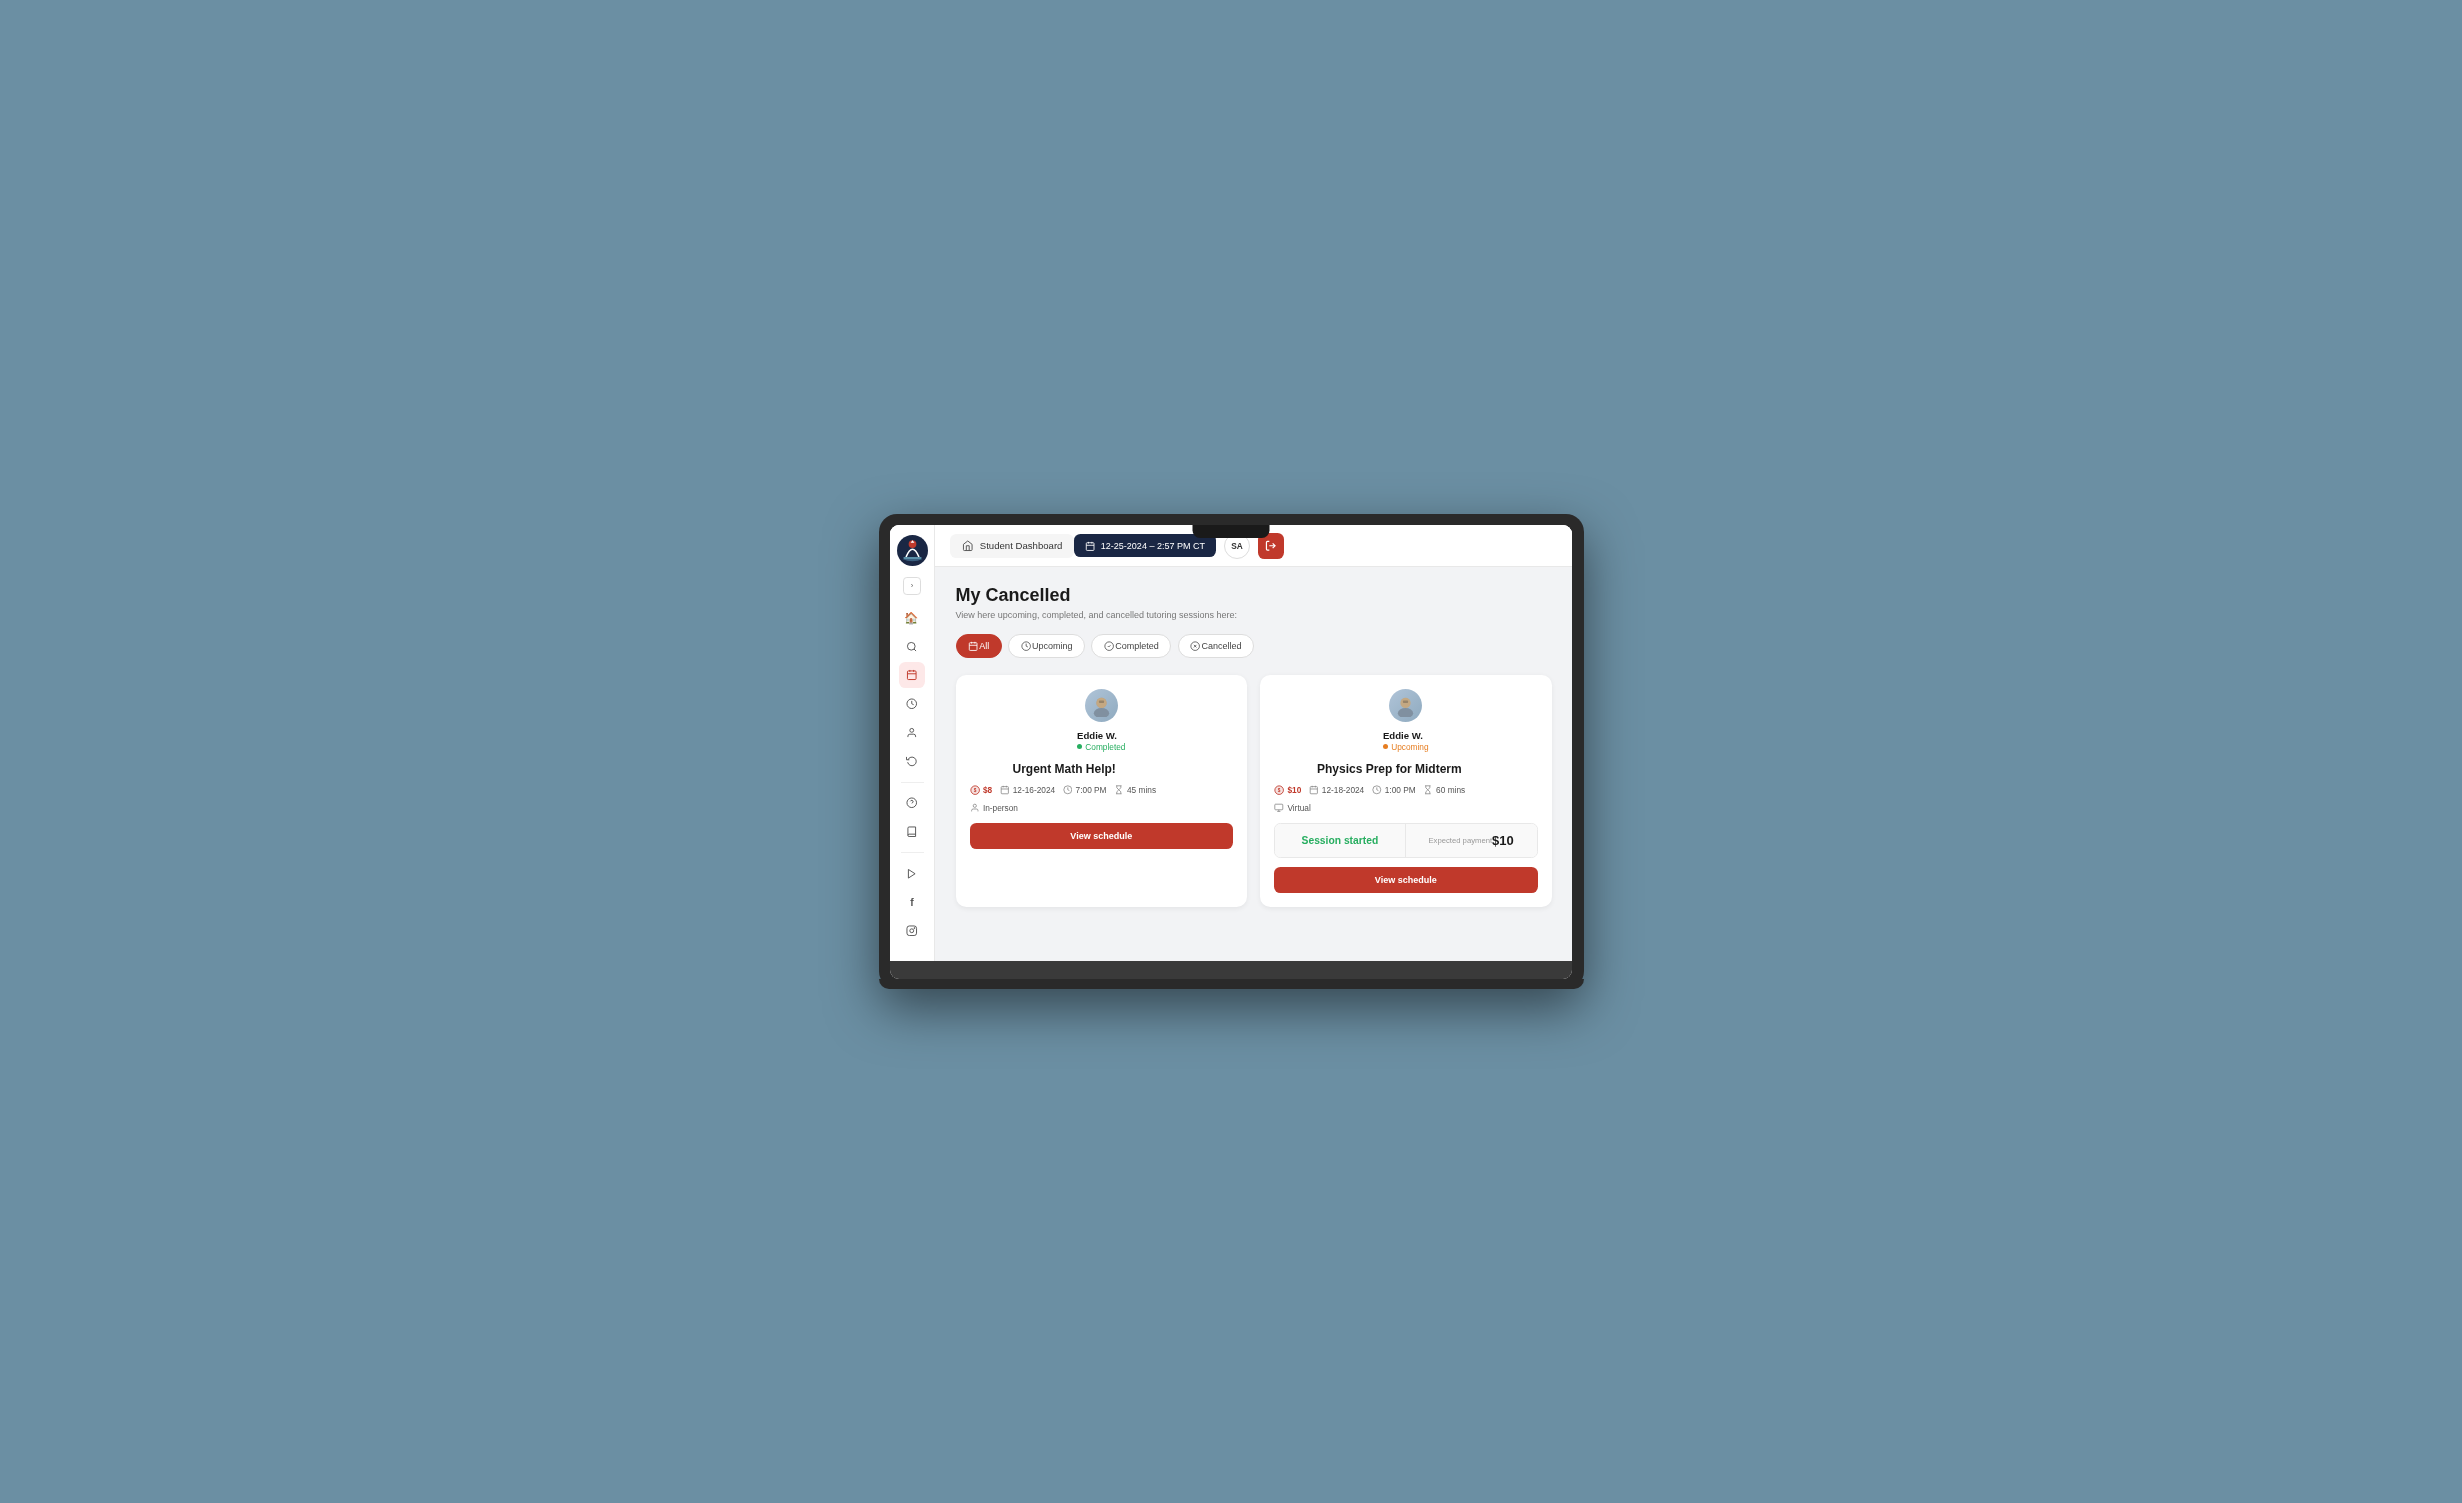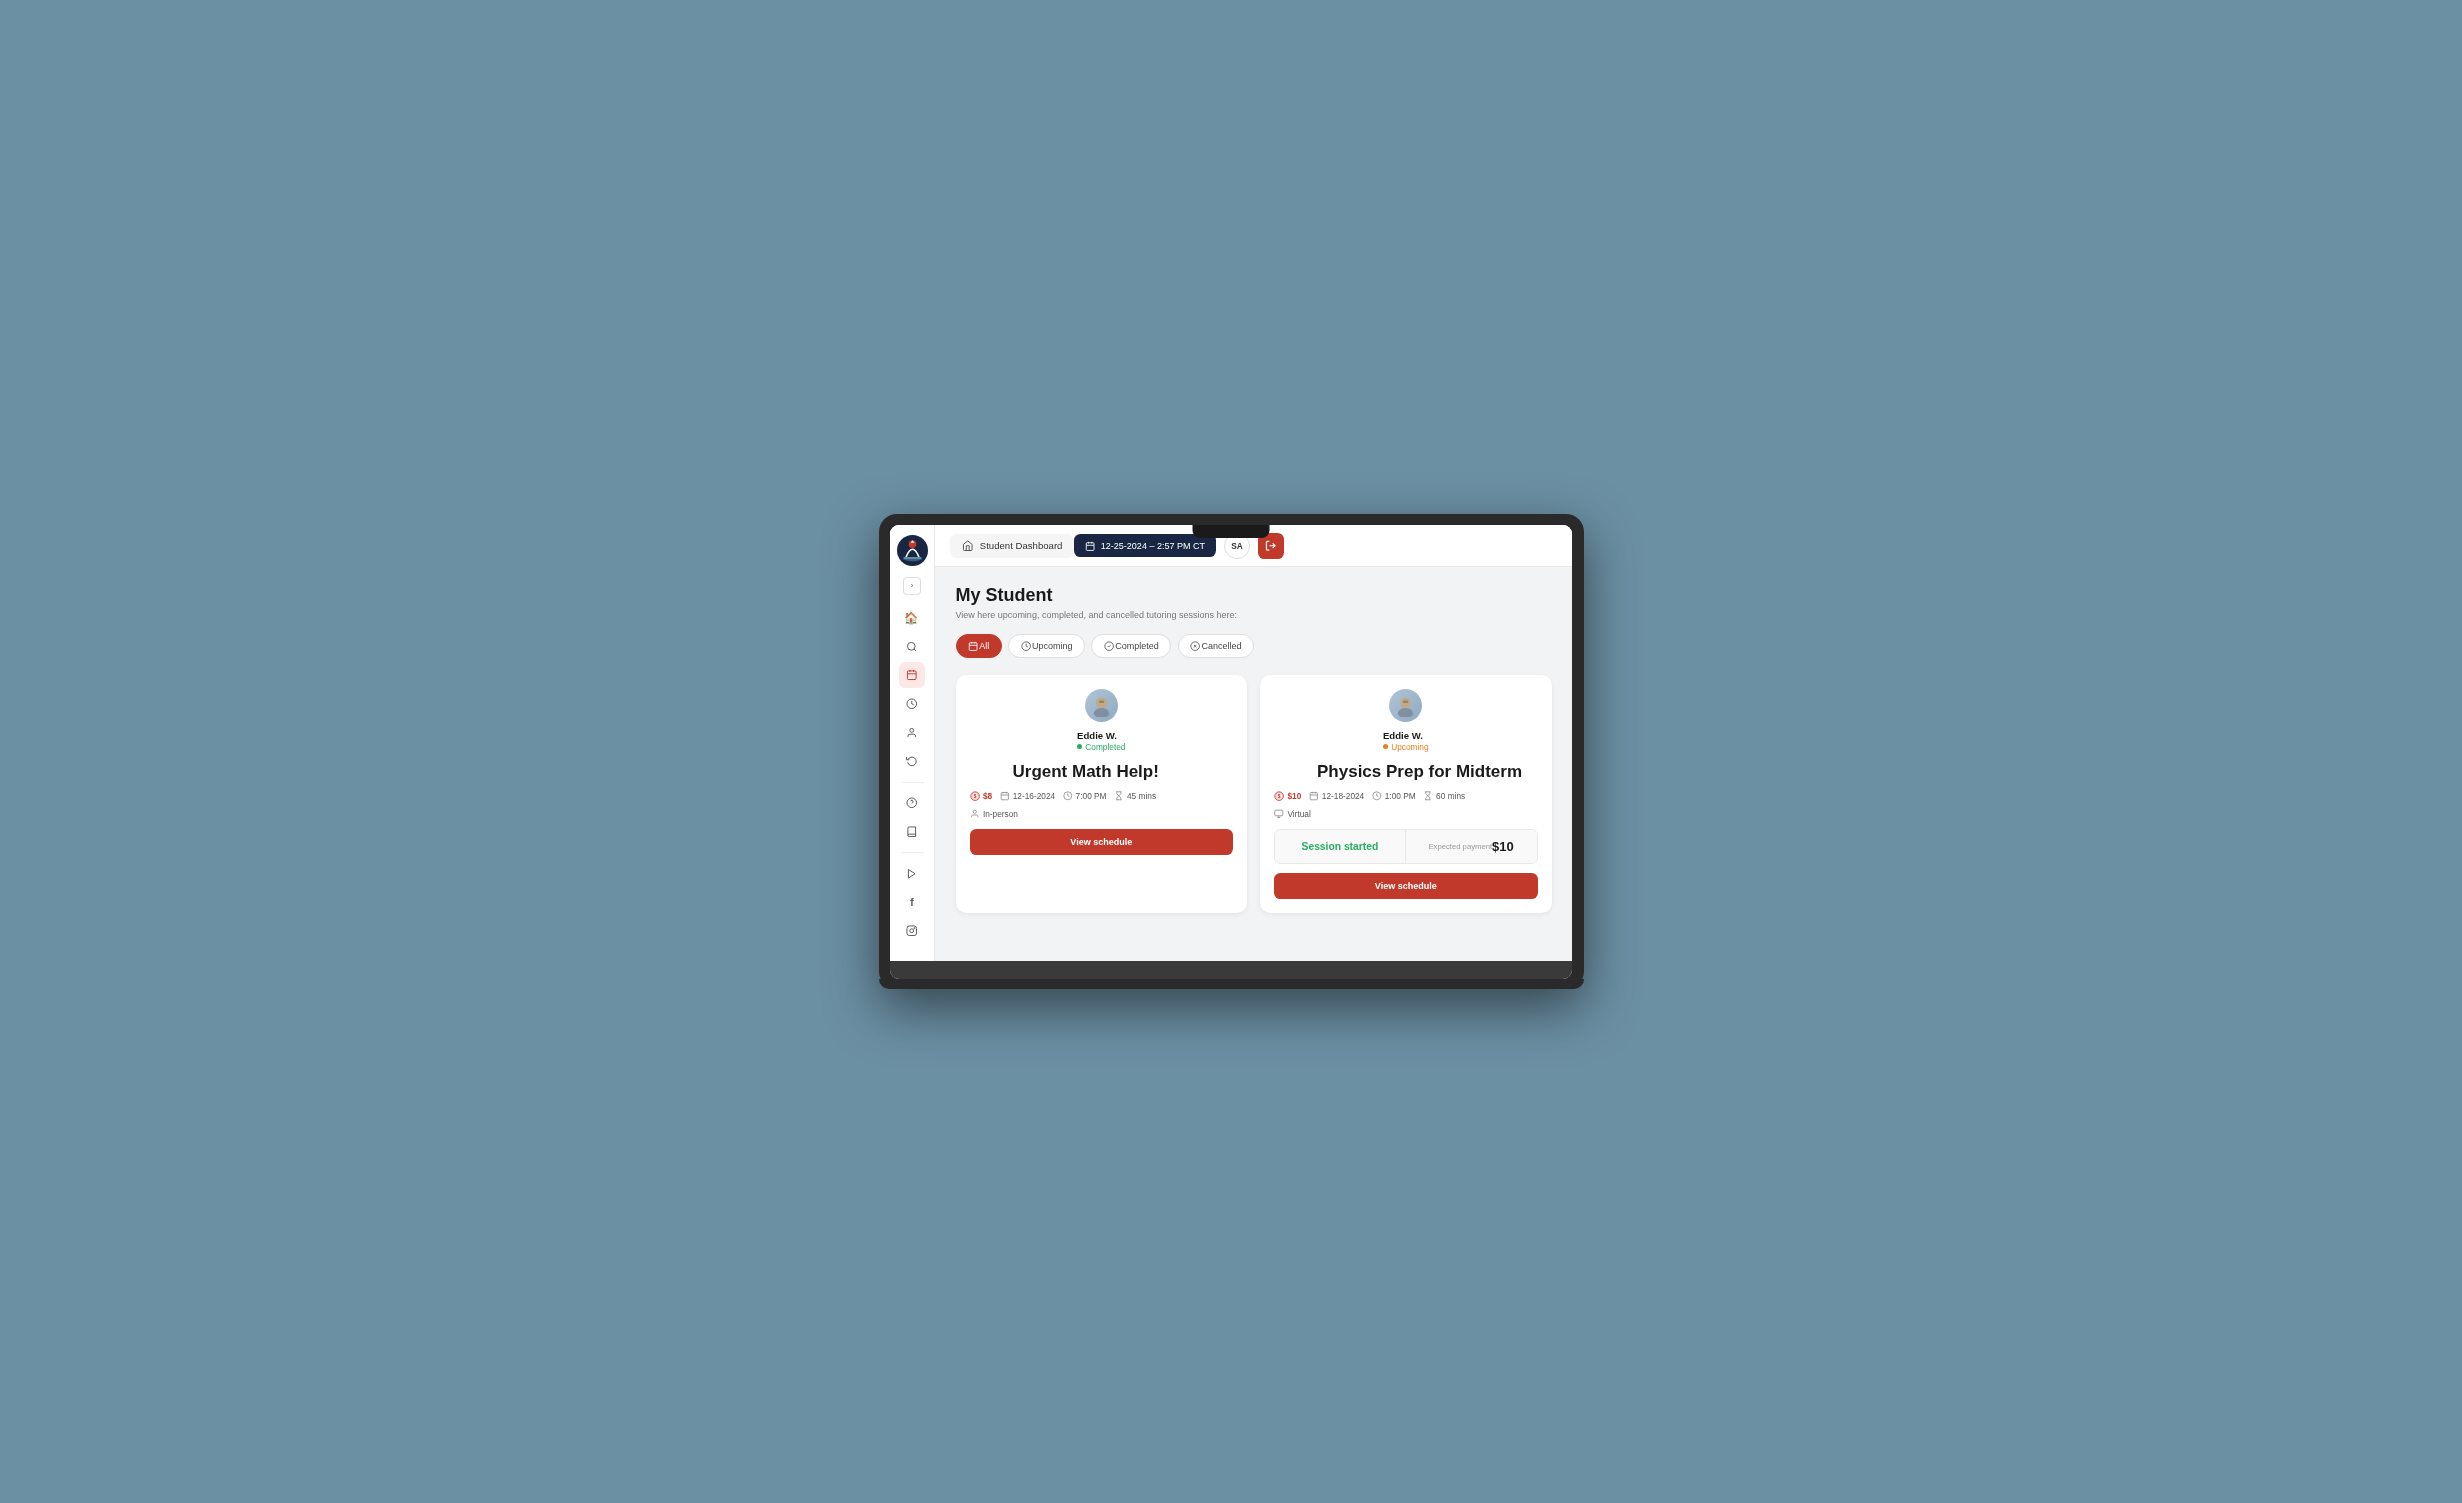--- a/index.html
+++ b/index.html
@@ -288,21 +288,21 @@
       height: 5.1px;
       border-radius: 50%;
     }
 
     .status-dot.completed { background: #27ae60; }
     .status-dot.upcoming { background: #e67e22; }
     .status-text.completed { color: #27ae60; }
     .status-text.upcoming { color: #e67e22; }
 
     .session-title {
-      font-size: 17px;
+      font-size: 12px;
       font-weight: 700;
       color: #1a1a1a;
       margin-bottom: 9px;
       padding-left: 43px;
     }
 
     .session-details {
       display: flex;
       flex-wrap: wrap;
       gap: 7.7px;
@@ -523,21 +523,21 @@
               <svg width="11.5" height="11.5" viewBox="0 0 24 24" fill="none" stroke="white" stroke-width="2.5">
                 <path d="M9 21H5a2 2 0 0 1-2-2V5a2 2 0 0 1 2-2h4"></path>
                   <polyline points="16 17 21 12 16 7"></polyline>
                   <line x1="21" y1="12" x2="9" y2="12"></line>
               </svg>
             </div>
           </div>
         </div>
 
         <div class="content">
-          <h1 class="page-title">My Student</h1>
+          <h1 class="page-title">My Cancelled</h1>
           <p class="page-subtitle">View here upcoming, completed, and cancelled tutoring sessions here:</p>
 
           <div class="filter-tabs">
             <button class="filter-tab active">
               <svg width="10.3" height="10.3" viewBox="0 0 24 24" fill="none" stroke="white" stroke-width="2">
                 <rect x="3" y="4" width="18" height="18" rx="2"></rect>
                   <line x1="16" y1="2" x2="16" y2="6"></line>
                   <line x1="8" y1="2" x2="8" y2="6"></line>
                   <line x1="3" y1="10" x2="21" y2="10"></line>
               </svg>

